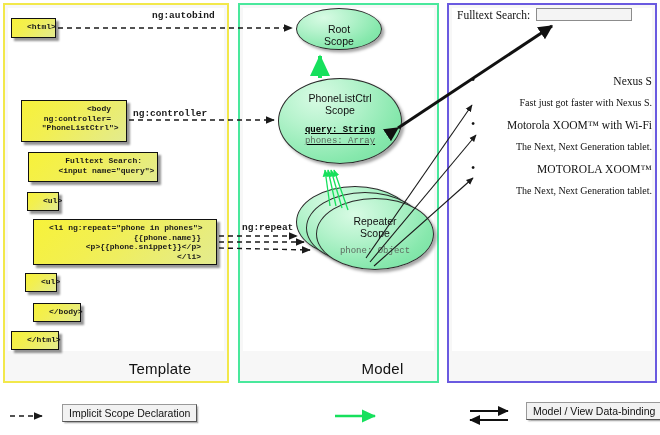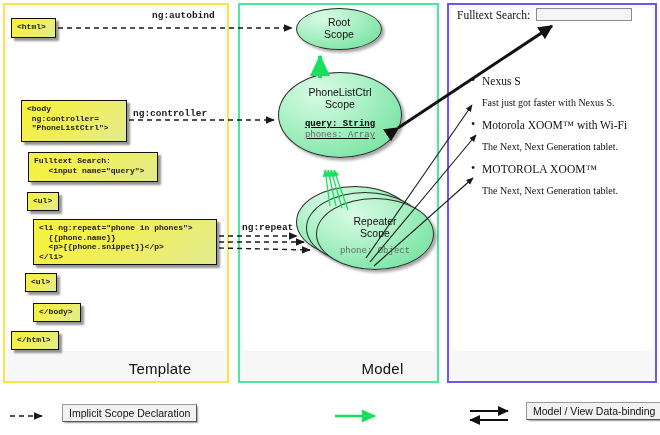--- a/index.html
+++ b/index.html
@@ -14,52 +14,52 @@
   .col-inner{position:absolute;left:3px;top:3px;right:3px;bottom:30px;background:#fff;}
   .col-label{position:absolute;bottom:4px;left:0;width:100%;text-align:center;
     font-size:15px;color:#111;letter-spacing:.2px;margin-left:44px;}
 
   
   .codebox{position:absolute;box-sizing:border-box;border:1.5px solid #111;
     background:linear-gradient(135deg,#f7f23a 0%,#f2ef52 38%,#e3eb8f 100%);
     box-shadow:2.5px 2.5px 2px rgba(0,0,0,.42);
     font-family:"Liberation Mono","DejaVu Sans Mono",monospace;
     font-size:8px;line-height:9.6px;color:#1a1a1a;font-weight:bold;
-    padding:3px 5px;white-space:pre;}
+    padding:3px 15px;white-space:pre;text-align:right;}
 
   
   .ellipse{position:absolute;border-radius:50%;border:1.6px solid #2b2b2b;
     background:radial-gradient(ellipse at 32% 22%,#d8fbe4 0%,#b6f3cd 32%,#87e8ad 70%,#6fdd9c 100%);
     box-shadow:2.5px 2.5px 3px rgba(0,0,0,.35);text-align:center;box-sizing:border-box;}
   .ell-title{font-size:10.5px;color:#101010;line-height:12px;}
   .ell-props{font-family:"Liberation Mono","DejaVu Sans Mono",monospace;
     font-size:9px;line-height:11px;}
   .ell-props .k{color:#000;font-weight:bold;}
   .ell-props .g{color:#5d6a5f;}
 
   #rootScope{left:296px;top:8px;width:86px;height:42px;}
-  #rootScope .ell-title{padding-top:7px;}
-  #ctrlScope{left:278px;top:72px;width:124px;height:86px;}
+  #rootScope .ell-title{padding-top:14px;}
+  #ctrlScope{left:278px;top:78px;width:124px;height:86px;}
   #ctrlScope .ell-title{padding-top:13px;}
   #ctrlScope .ell-props{margin-top:9px;text-decoration:underline;}
 
   .rep{left:296px;}
   #rep3{top:186px;width:118px;height:72px;}
   #rep2{top:192px;width:118px;height:72px;left:306px;}
   #rep1{top:198px;width:118px;height:72px;left:316px;}
   #rep1 .ell-title{padding-top:16px;}
   #rep1 .ell-props{margin-top:7px;}
 
   
   .view-body{position:absolute;left:452px;top:8px;width:200px;
     font-family:"Liberation Serif","DejaVu Serif",serif;color:#111;}
   .search-row{display:flex;align-items:center;gap:6px;font-size:11.5px;padding-left:5px;}
   .search-input{width:96px;height:13px;border:1px solid #8c8c8c;background:#f4f4f4;
     box-sizing:border-box;}
-  .phone-list{list-style:none;margin:0;padding:0;margin-top:52px;}
+  .phone-list{list-style:none;margin:0;padding:0;margin-top:52px;text-align:right;}
   .phone-list li{margin:0 0 1px 0;padding:0;}
   .pname{font-size:11.5px;padding-left:30px;position:relative;line-height:16px;}
   .pname:before{content:"\2022";position:absolute;left:19px;top:-1px;font-size:12px;}
   .pname.caps{letter-spacing:.1px;}
   .psnip{font-size:10px;padding-left:30px;line-height:16px;margin-top:6px;margin-bottom:6px;}
 
   
   .legend{position:absolute;left:0;top:396px;width:608px;height:39px;}
   .legend-item{position:absolute;display:flex;align-items:center;gap:8px;}
   .lg-box{border:1.5px solid #555;border-top-color:#999;border-left-color:#999;

